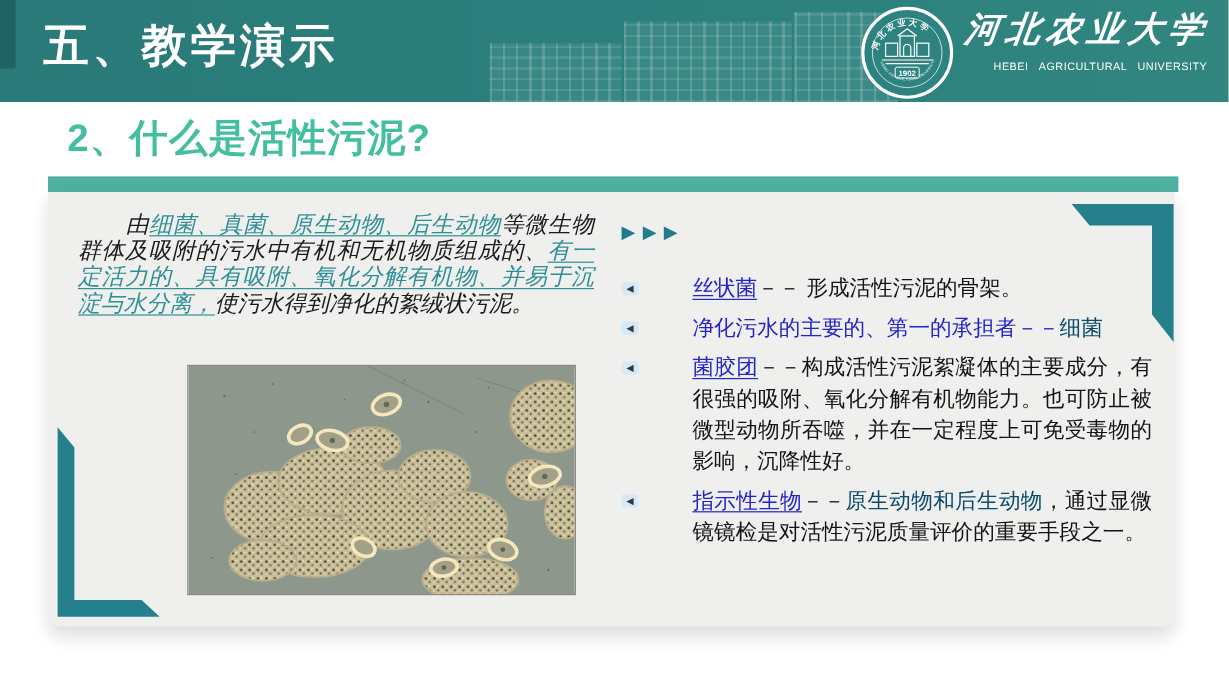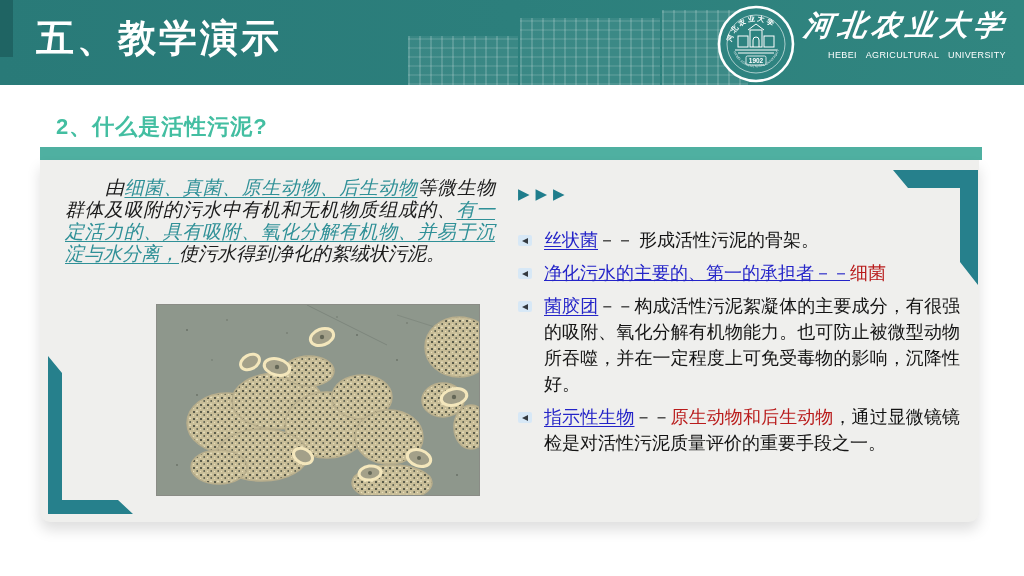--- a/index.html
+++ b/index.html
@@ -25,51 +25,51 @@
   
   .logo{position:absolute;right:18px;top:5px;display:flex;align-items:flex-start;}
   .seal{width:78px;height:78px;flex:0 0 auto;}
   .logo-text{margin-left:9px;width:202px;}
   .uni-zh{color:#ffffff;font-size:29px;font-weight:bold;font-style:italic;
           letter-spacing:5px;white-space:nowrap;transform:skewX(-7deg);line-height:40px;}
   .uni-en{display:flex;justify-content:space-between;color:#ffffff;font-size:9px;
           letter-spacing:0.4px;margin-top:5px;margin-left:24px;}
 
   
-  .subtitle{position:absolute;left:56px;top:112px;margin:0;color:#43BEA1;
-            font-size:22px;font-weight:bold;letter-spacing:1px;}
+  .subtitle{position:absolute;left:56px;top:94px;margin:0;color:#43BEA1;
+            font-size:32px;font-weight:bold;letter-spacing:1px;}
 
   
   .accent-bar{position:absolute;left:40px;top:147px;width:942px;height:13px;background:#4FB0A1;}
   .card{position:absolute;left:40px;top:160px;width:939px;height:362px;background:#EFEFED;
         border-radius:0 0 10px 10px;box-shadow:0 8px 14px rgba(0,0,0,0.13);}
 
   .definition{position:absolute;left:25px;top:17px;width:430px;margin:0;
               font-size:19px;line-height:22px;color:#1b1b1b;
               text-align:justify;text-indent:2.1em;font-style:italic;}
   .seg-normal{color:inherit;}
   .seg-teal{color:#2F9097;text-decoration:underline;text-underline-offset:3px;}
   .seg-blue-u{color:#2424C8;text-decoration:underline;text-underline-offset:3px;}
-  .seg-blue{color:#2424C8;text-decoration:underline;}
-  .seg-red{color:#b91c1c;}
+  .seg-blue{color:#2424C8;}
+  .seg-red{color:#0c4a6e;}
 
   .micro{position:absolute;left:116px;top:144px;width:322px;height:190px;margin:0;
          border:1px solid rgba(55,58,50,0.55);box-sizing:content-box;}
   .micro svg{display:block;}
 
   
   .right-col{position:absolute;left:478px;top:25px;width:442px;}
   .arrows{color:#1F7D8C;font-size:15px;letter-spacing:6px;height:18px;line-height:18px;}
   .bullets{list-style:none;margin:24px 0 0 0;padding:0;}
   .bullets li{display:flex;align-items:flex-start;margin-bottom:7px;}
   .bullet-marker{flex:0 0 auto;width:14px;height:11px;background:#D7E8F6;border-radius:2px;
                  margin:8px 12px 0 0;display:flex;align-items:center;justify-content:center;}
   .bullet-marker::after{content:"";width:0;height:0;border-top:3px solid transparent;
                  border-bottom:3px solid transparent;border-right:6px solid #343a40;}
-  .bullet-text{font-size:18px;line-height:26px;color:#141414;text-align:justify;}
+  .bullet-text{font-size:18px;line-height:26px;color:#141414;text-align:justify;margin-left:33px;}
 
   
   .brackets{position:absolute;left:0;top:0;width:1024px;height:576px;pointer-events:none;}
 </style>
 </head>
 <body>
 
 <div class="slide">
 
   <header class="header">

